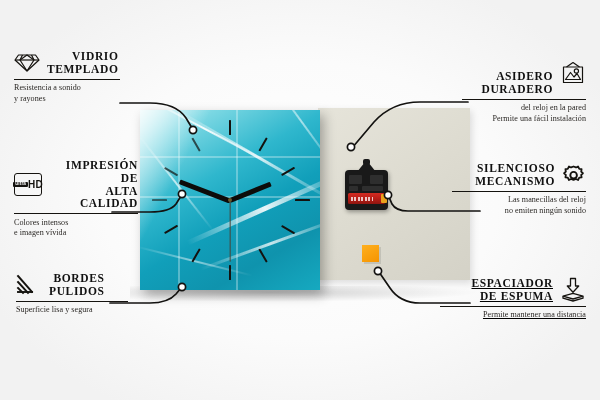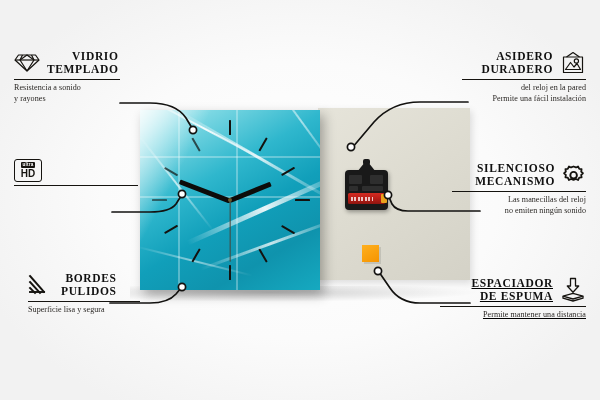--- a/index.html
+++ b/index.html
@@ -32,21 +32,21 @@
   .desc{
     font-family:"Liberation Serif", serif;
     font-size:8.1px;line-height:10.2px;color:#2a2724;letter-spacing:.005em;
   }
   .feat.right .desc{text-align:right;}
   .ico{flex:0 0 auto;display:block;}
 
   
   .hdbox{
     width:26px;height:21px;border:1.4px solid #15130f;border-radius:3px;
-    display:flex;flex-direction:column;align-items:center;justify-content:center;
+    display:flex;flex-direction:row;align-items:center;justify-content:center;
     line-height:1;background:transparent;
   }
   .hdbox .u{font-family:"Liberation Sans",sans-serif;font-size:4.6px;font-weight:700;
     background:#15130f;color:#fff;padding:.5px 2px;border-radius:1px;letter-spacing:.04em;}
   .hdbox .h{font-family:"Liberation Sans",sans-serif;font-size:10px;font-weight:700;
     color:#15130f;margin-top:1px;letter-spacing:.01em;}
 
   
   #backpanel{
     position:absolute;left:318px;top:108px;width:152px;height:172px;
@@ -184,25 +184,33 @@
       <div>y rayones</div>
     </div>
   </div>
 
   <div class="feat left" style="left:14px;top:159px;width:124px;">
     <div class="titlerow">
       <div class="hdbox ico">
         <span class="u">ultra</span>
         <span class="h">HD</span>
       </div>
-    </div>
-    <div class="rule"></div>
-  </div>
-
-  <div class="feat left" style="left:28px;top:272px;width:112px;">
+      <div class="ttl">
+        <div>IMPRESIÓN DE</div>
+        <div>ALTA CALIDAD</div>
+      </div>
+    </div>
+    <div class="rule"></div>
+    <div class="desc">
+      <div>Colores intensos</div>
+      <div>e imagen vívida</div>
+    </div>
+  </div>
+
+  <div class="feat left" style="left:16px;top:272px;width:112px;">
     <div class="titlerow">
       <svg class="ico" width="26" height="21" viewBox="0 0 26 21">
         <g stroke="#15130f" stroke-width="1.9" fill="none" stroke-linecap="square">
           <path d="M2,2 L16,18"></path>
             <path d="M2,8 L12,19"></path>
             <path d="M2,14 L7,19"></path>
           <path d="M16,18 L2,18"></path>
         </g>
       </svg>
       <div class="ttl">
@@ -211,21 +219,21 @@
       </div>
     </div>
     <div class="rule"></div>
     <div class="desc">
       <div>Superficie lisa y segura</div>
     </div>
   </div>
 
   <div class="feat right" style="left:462px;top:50px;width:124px;">
     <div class="titlerow">
-      <div class="ttl" style="flex:1;">
+      <div class="ttl" style="flex:1;margin-top:20px;">
         <div>ASIDERO</div>
         <div>DURADERO</div>
       </div>
       <svg class="ico" width="26" height="24" viewBox="0 0 26 24">
         <g fill="none" stroke="#15130f" stroke-width="1.2" stroke-linejoin="round">
           <path d="M13,1.5 L6.5,6 M13,1.5 L19.5,6"></path>
           <rect x="3.5" y="6" width="19" height="15.5"></rect>
           <path d="M5.5,18.5 L10.5,11.5 L14,16 L17,12.5 L20.5,18.5 Z"></path>
           <circle cx="16.4" cy="10" r="2.1"></circle>
         </g>

